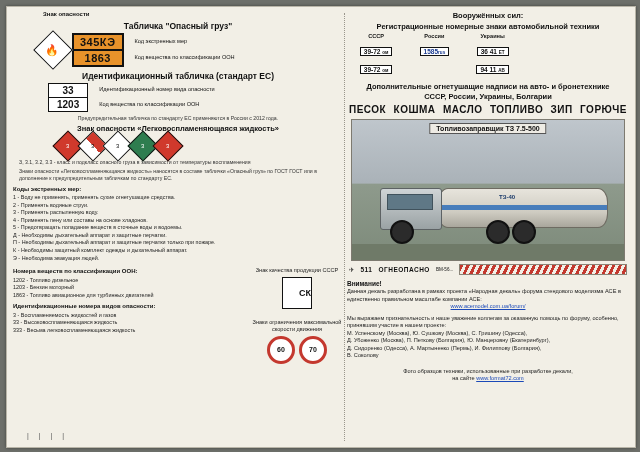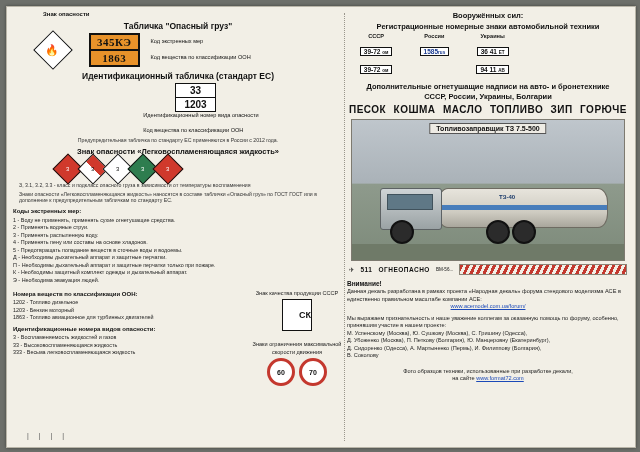--- a/index.html
+++ b/index.html
@@ -161,33 +161,33 @@
 
   <div class="col-left">
 
     <div class="lbl-b" style="margin-left:30px;">Знак опасности</div>
     <div class="title">Табличка "Опасный груз"</div>
 
     <div class="row" style="margin-left:26px;">
       <div class="diamond">
           <span class="inner">🔥</span>
         </div>
-      <div class="plate stack" style="margin-left:22px;font-family:Liberation Serif, serif;">
+      <div class="plate stack" style="margin-left:5px;">
         <div class="hl">345КЭ</div>
         <div class="ll">1863</div>
       </div>
       <div style="margin-left:6px;">
         <div class="callout">Код экстренных мер</div>
         <div class="callout" style="margin-top:8px;">Код вещества по классификации ООН</div>
       </div>
     </div>
 
     <div class="title" style="margin-top:4px;">Идентификационный табличка (стандарт ЕС)</div>
 
-    <div class="row" style="margin-left:35px;flex-direction:column;">
+    <div class="row" style="margin-left:35px;">
       <div class="plate-white stack">
         <div class="hl">33</div>
         <div class="ll">1203</div>
       </div>
       <div style="margin-left:6px;">
         <div class="callout">Идентификационный номер вида опасности</div>
         <div class="callout" style="margin-top:8px;">Код вещества по классификации ООН</div>
       </div>
     </div>
     <div class="tiny" style="margin:3px 10px 0 10px;text-align:center;">Предупредительная табличка по стандарту ЕС применяются в России с 2012 года.</div>

